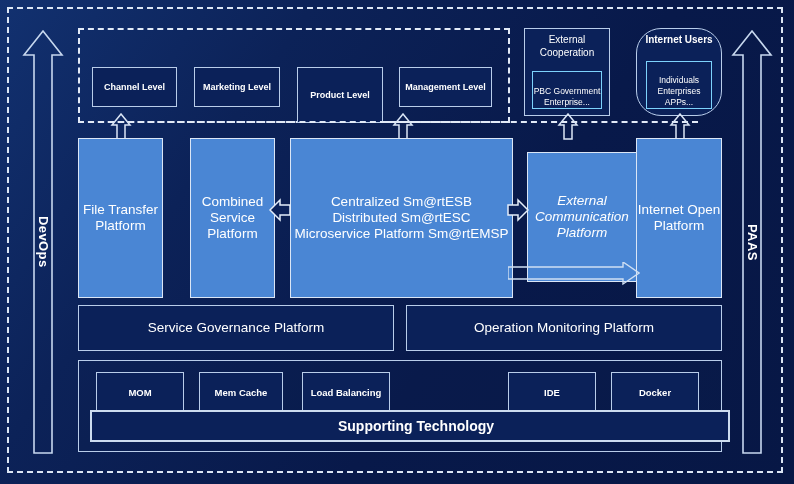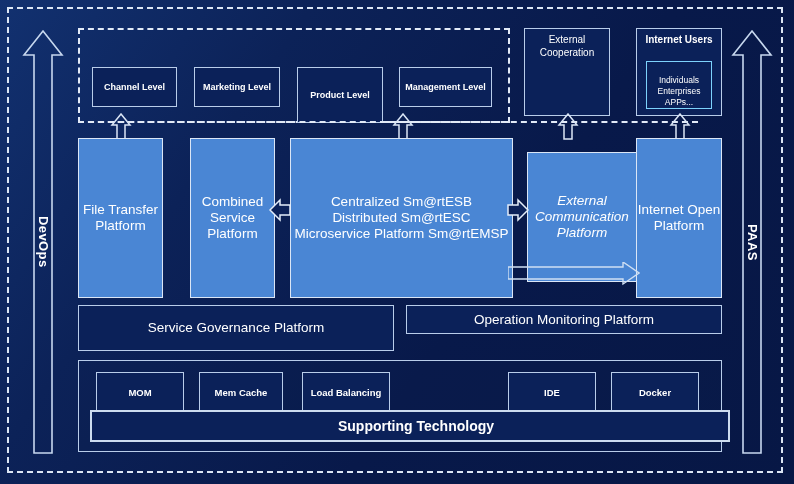--- a/index.html
+++ b/index.html
@@ -150,23 +150,26 @@
   </div>
   <div class="box dark-box tiny-label" style="left:399px; top:67px; width:93px; height:40px;">
     <span>Management Level</span>
   </div>
 
   <div style="position:absolute; left:78px; top:121px; width:620px; height:0;
               border-top:2px dashed #e2eaf7;"></div>
 
   <div class="box dark-box" style="left:524px; top:28px; width:86px; height:88px; display:block; padding:5px 4px;">
     <div class="hdr-title" style="text-align:center;">External Cooperation</div>
-  </div>
-
-  <div class="box dark-box" style="left:636px; top:28px; width:86px; height:88px; display:block; padding:5px 4px;">
+    <div class="inner-sub" style="left:7px; right:7px; bottom:6px; height:38px; position:absolute;">
+      <span>PBC Government Enterprise...</span>
+    </div>
+  </div>
+
+  <div class="box dark-box" style="left:636px; top:28px; width:86px; height:88px; display:block; padding:5px 4px;border-radius:25px;">
     <div class="hdr-title bold" style="text-align:center;">Internet Users</div>
     <div class="inner-sub" style="left:9px; right:9px; bottom:6px; height:48px; position:absolute;">
       <span>Individuals Enterprises APPs...</span>
     </div>
   </div>
 
   <svg class="arrow-svg" style="left:110px; top:113px;" width="22" height="27" viewBox="0 0 22 27">
     <path d="M11 1 L20 12 L15 12 L15 26 L7 26 L7 12 L2 12 Z" fill="none" stroke="#dbe6f6" stroke-width="1.5"></path>
   </svg>
   <svg class="arrow-svg" style="left:392px; top:113px;" width="22" height="27" viewBox="0 0 22 27">
@@ -208,21 +211,21 @@
     <path d="M21 13 L11 3 L11 8 L1 8 L1 18 L11 18 L11 23 Z" fill="#0b2159" stroke="#e4edfa" stroke-width="1.5"></path>
   </svg>
 
   <svg class="arrow-svg" style="left:508px; top:262px;" width="132" height="24" viewBox="0 0 132 24">
     <path d="M0 5 L115 5 L115 0 L131 11 L115 22 L115 17 L0 17 Z" fill="none" stroke="#cfdff3" stroke-width="1.4"></path>
   </svg>
 
   <div class="box dark-box mid-bar" style="left:78px; top:305px; width:316px; height:46px;">
     <span>Service Governance Platform</span>
   </div>
-  <div class="box dark-box mid-bar" style="left:406px; top:305px; width:316px; height:29px;">
+  <div class="box dark-box mid-bar" style="left:406px; top:305px; width:316px; height:46px;">
     <span>Operation Monitoring Platform</span>
   </div>
 
   <div class="sect-frame" style="left:78px; top:360px; width:644px; height:92px;"></div>
 
   <div class="box dark-box tech-tile" style="left:96px; top:372px; width:88px; height:42px;">
     <span>MOM</span>
   </div>
   <div class="box dark-box tech-tile" style="left:199px; top:372px; width:84px; height:42px;">
     <span>Mem Cache</span>

